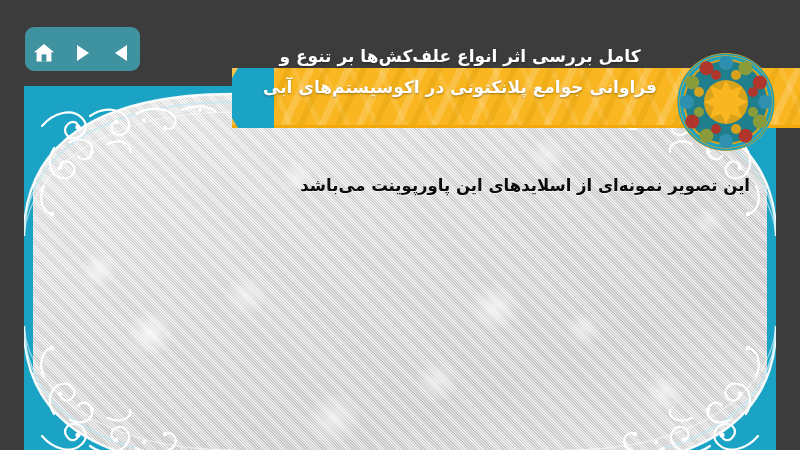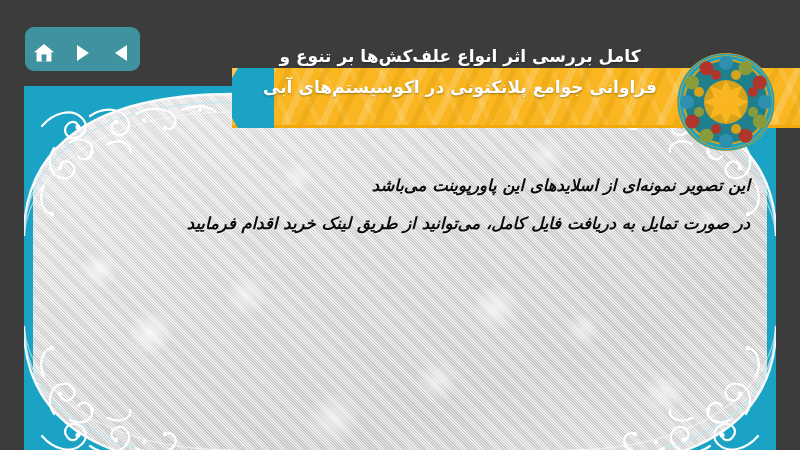--- a/index.html
+++ b/index.html
@@ -145,21 +145,20 @@
     width:728px;
     z-index:20;
     direction:rtl;
     text-align:right;
     padding-right:18px;
     color:#0a0a0a;
     font-size:16.5px;
     font-weight:bold;
     line-height:38px;
     text-shadow:0 1px 0 rgba(255,255,255,0.55);
-    font-style:italic;
   }
   #body-text .line { white-space:nowrap; }
 </style>
 </head>
 <body>
 
 <div id="stage">
 
   <div id="navbar">
     <div class="nav-btn">
@@ -347,16 +346,15 @@
           <circle cx="68" cy="66" r="2.2"></circle>
           <circle cx="120" cy="34" r="2"></circle>
           <circle cx="176" cy="24" r="2"></circle>
         </g>
       </svg>
     </div>
   </div>
 
   <div id="body-text">
     <div class="line">این تصویر نمونه‌ای از اسلایدهای این پاورپوینت می‌باشد</div>
-    <div class="line">در صورت تمایل به دریافت فایل کامل، می‌توانید از طریق لینک خرید اقدام فرمایید</div>
   </div>
 
 </div>
 
 </body></html>

